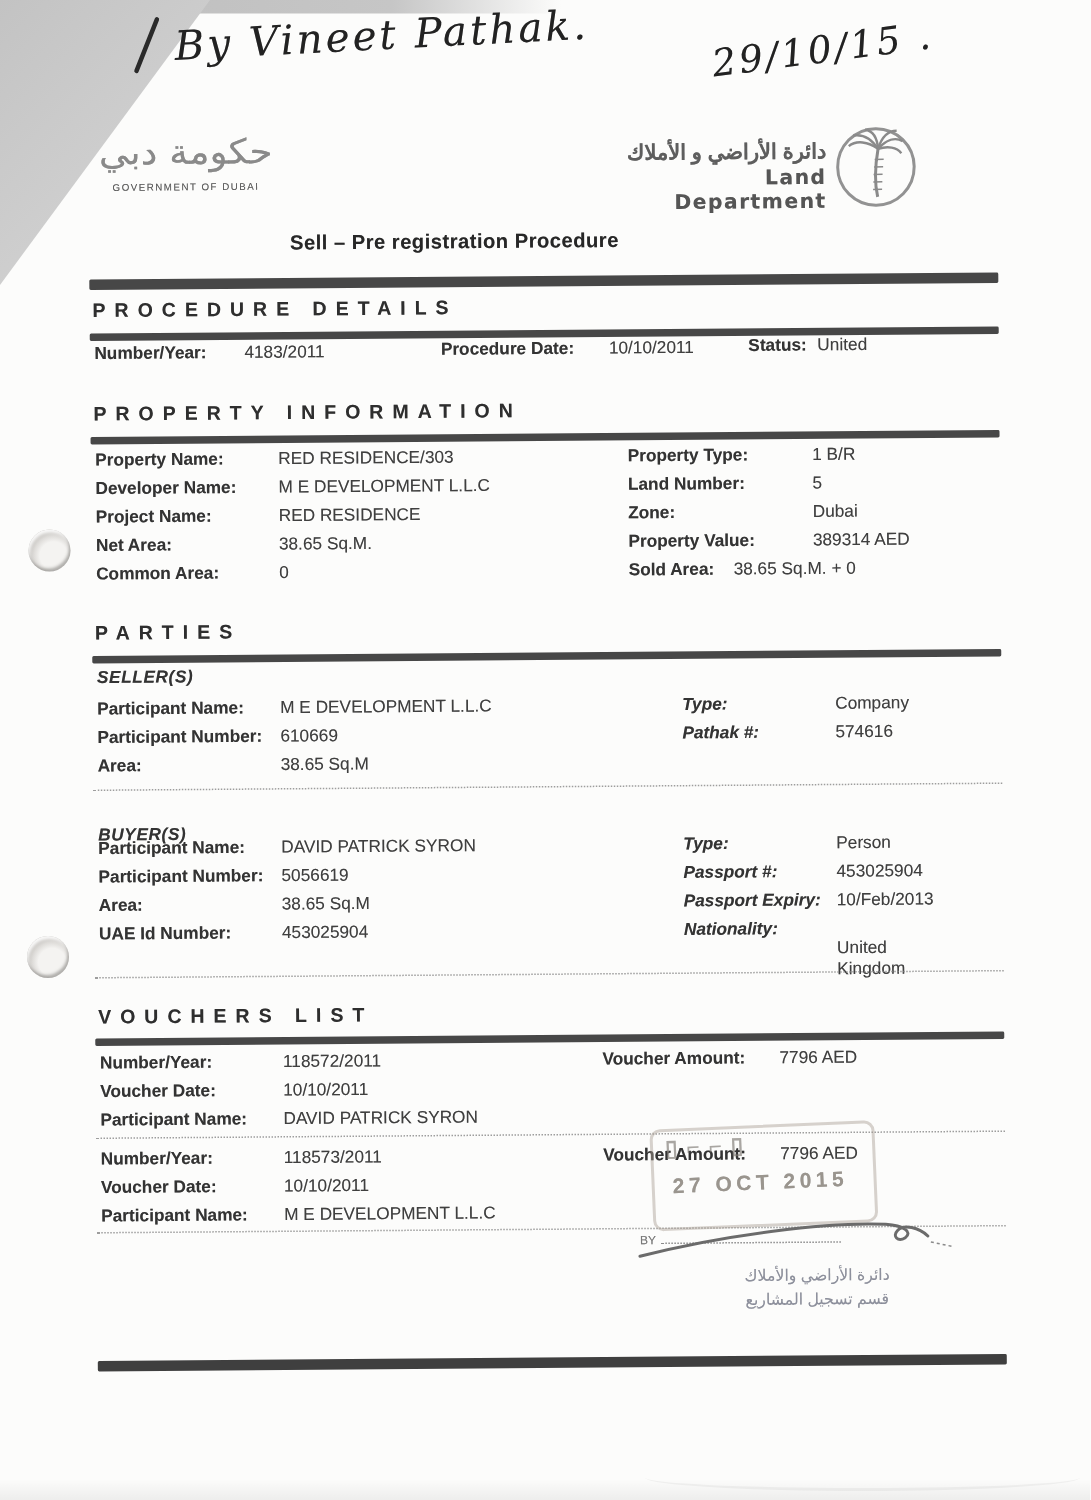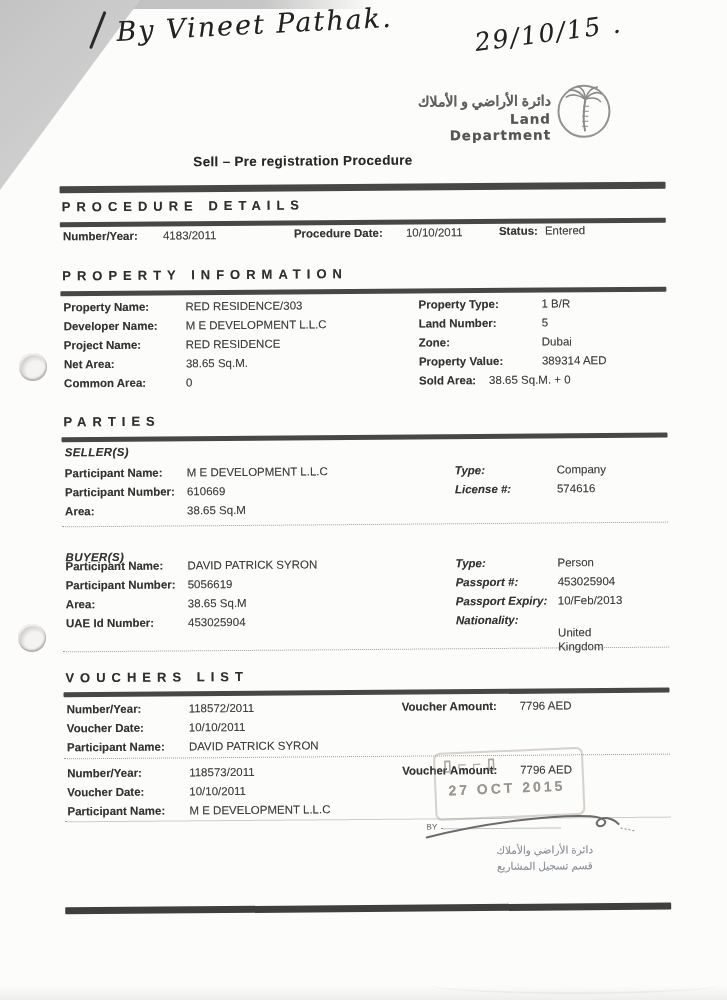--- a/index.html
+++ b/index.html
@@ -83,20 +83,24 @@
   <div class="corner-triangle"></div>
   <div class="hole hole-1"></div>
   <div class="hole hole-2"></div>
 
   <div class="doc">
 
     <div class="hw-slash"></div>
     <div class="hw hw-name">By Vineet Pathak.</div>
     <div class="hw hw-date">29/10/15 .</div>
 
+    <div class="govt-logo">
+      <div class="govt-ar">حكومة دبي</div>
+      <div class="govt-en">GOVERNMENT OF DUBAI</div>
+    </div>
 
     <div class="dept-logo">
       <div class="dept-ar" dir="rtl">دائرة الأراضي و الأملاك</div>
       <div class="dept-en">Land Department</div>
     </div>
     <svg class="palm" width="58" height="58" viewBox="0 0 58 58">
       <circle cx="29" cy="29" r="25.5" fill="none" stroke="#929292" stroke-width="2"></circle>
       <path d="M30 49 C28 40 28.5 28 30.5 17" fill="none" stroke="#8a8a8a" stroke-width="2"></path>
       <path d="M27 44 h6 M27.2 39 h6 M27.4 34 h6 M27.8 29 h6 M28.2 24 h6" stroke="#8a8a8a" stroke-width="1"></path>
       <path d="M30.5 17 C24 12 16 11 11 15" fill="none" stroke="#8a8a8a" stroke-width="1.6"></path>
@@ -113,21 +117,21 @@
     <div class="sec-head" style="top:197px;">PROCEDURE DETAILS</div>
     <div class="bar" style="top:220px;height:5px;"></div>
 
     <div class="proc-field" style="left:65px;top:228px;">
       <span class="lbl" style="width:100px;">Number/Year:</span><span class="val">4183/2011</span>
     </div>
     <div class="proc-field" style="left:296px;top:227px;">
       <span class="lbl" style="width:112px;">Procedure Date:</span><span class="val">10/10/2011</span>
     </div>
     <div class="proc-field" style="left:501px;top:226px;">
-      <span class="lbl" style="width:46px;">Status:</span><span class="val">Entered</span>
+      <span class="lbl" style="width:46px;">Status:</span><span class="val">United</span>
     </div>
 
     <div class="sec-head" style="top:266px;">PROPERTY INFORMATION</div>
     <div class="bar" style="top:289px;height:5px;"></div>
 
     <div class="fblock w122" style="left:65px;top:296px;">
       <div class="frow"><span class="lbl">Property Name:</span><span class="val">RED RESIDENCE/303</span></div>
       <div class="frow"><span class="lbl">Developer Name:</span><span class="val">M E DEVELOPMENT L.L.C</span></div>
       <div class="frow"><span class="lbl">Project Name:</span><span class="val">RED RESIDENCE</span></div>
       <div class="frow"><span class="lbl">Net Area:</span><span class="val">38.65 Sq.M.</span></div>
@@ -145,21 +149,21 @@
     <div class="bar" style="top:435px;height:5px;"></div>
 
     <div class="sub-head" style="top:444px;">SELLER(S)</div>
     <div class="fblock w122" style="left:65px;top:462px;">
       <div class="frow"><span class="lbl">Participant Name:</span><span class="val">M E DEVELOPMENT L.L.C</span></div>
       <div class="frow"><span class="lbl">Participant Number:</span><span class="val">610669</span></div>
       <div class="frow"><span class="lbl">Area:</span><span class="val">38.65 Sq.M</span></div>
     </div>
     <div class="fblock w102" style="left:455px;top:462px;">
       <div class="frow"><span class="lbl">Type:</span><span class="val">Company</span></div>
-      <div class="frow"><span class="lbl">License #:</span><span class="val">574616</span></div>
+      <div class="frow"><span class="lbl">Pathak #:</span><span class="val">574616</span></div>
     </div>
 
     <div class="dotted" style="top:524px;"></div>
 
     <div class="sub-head" style="top:505px;margin-top:44px;">BUYER(S)</div>
     <div class="fblock w122" style="left:65px;top:555px;">
       <div class="frow"><span class="lbl">Participant Name:</span><span class="val">DAVID PATRICK SYRON</span></div>
       <div class="frow"><span class="lbl">Participant Number:</span><span class="val">5056619</span></div>
       <div class="frow"><span class="lbl">Area:</span><span class="val">38.65 Sq.M</span></div>
       <div class="frow"><span class="lbl">UAE Id Number:</span><span class="val">453025904</span></div>

